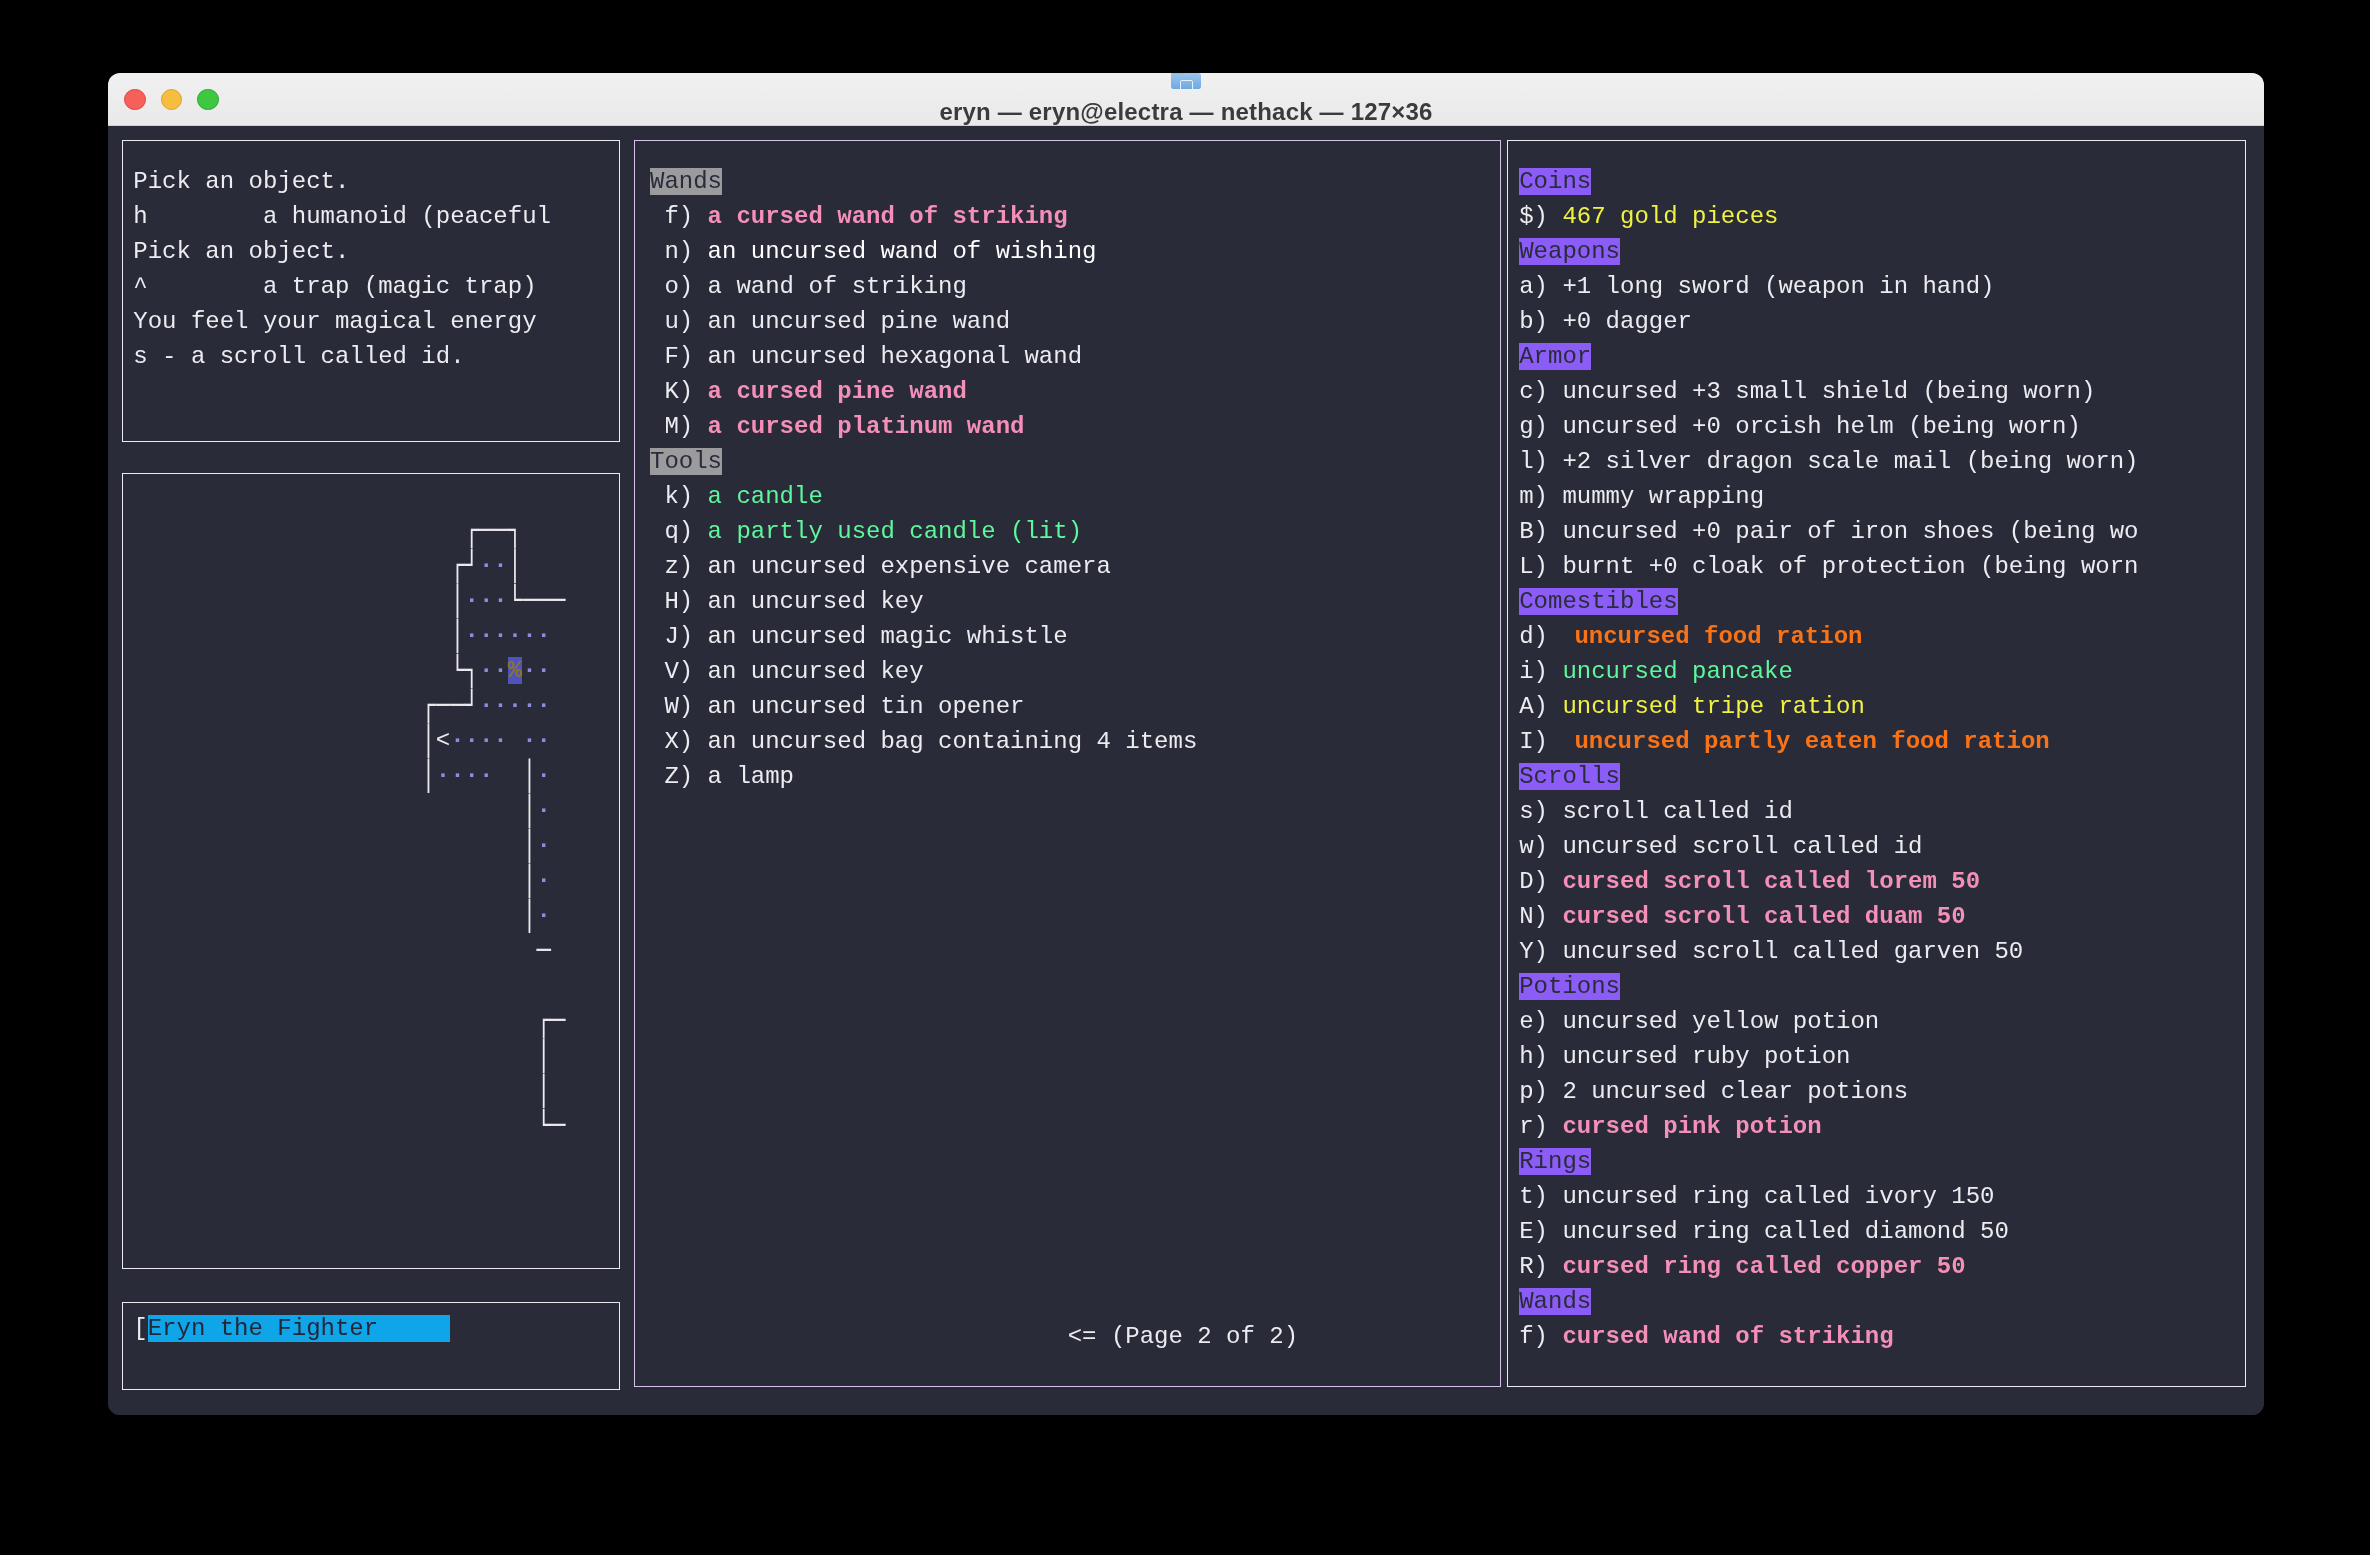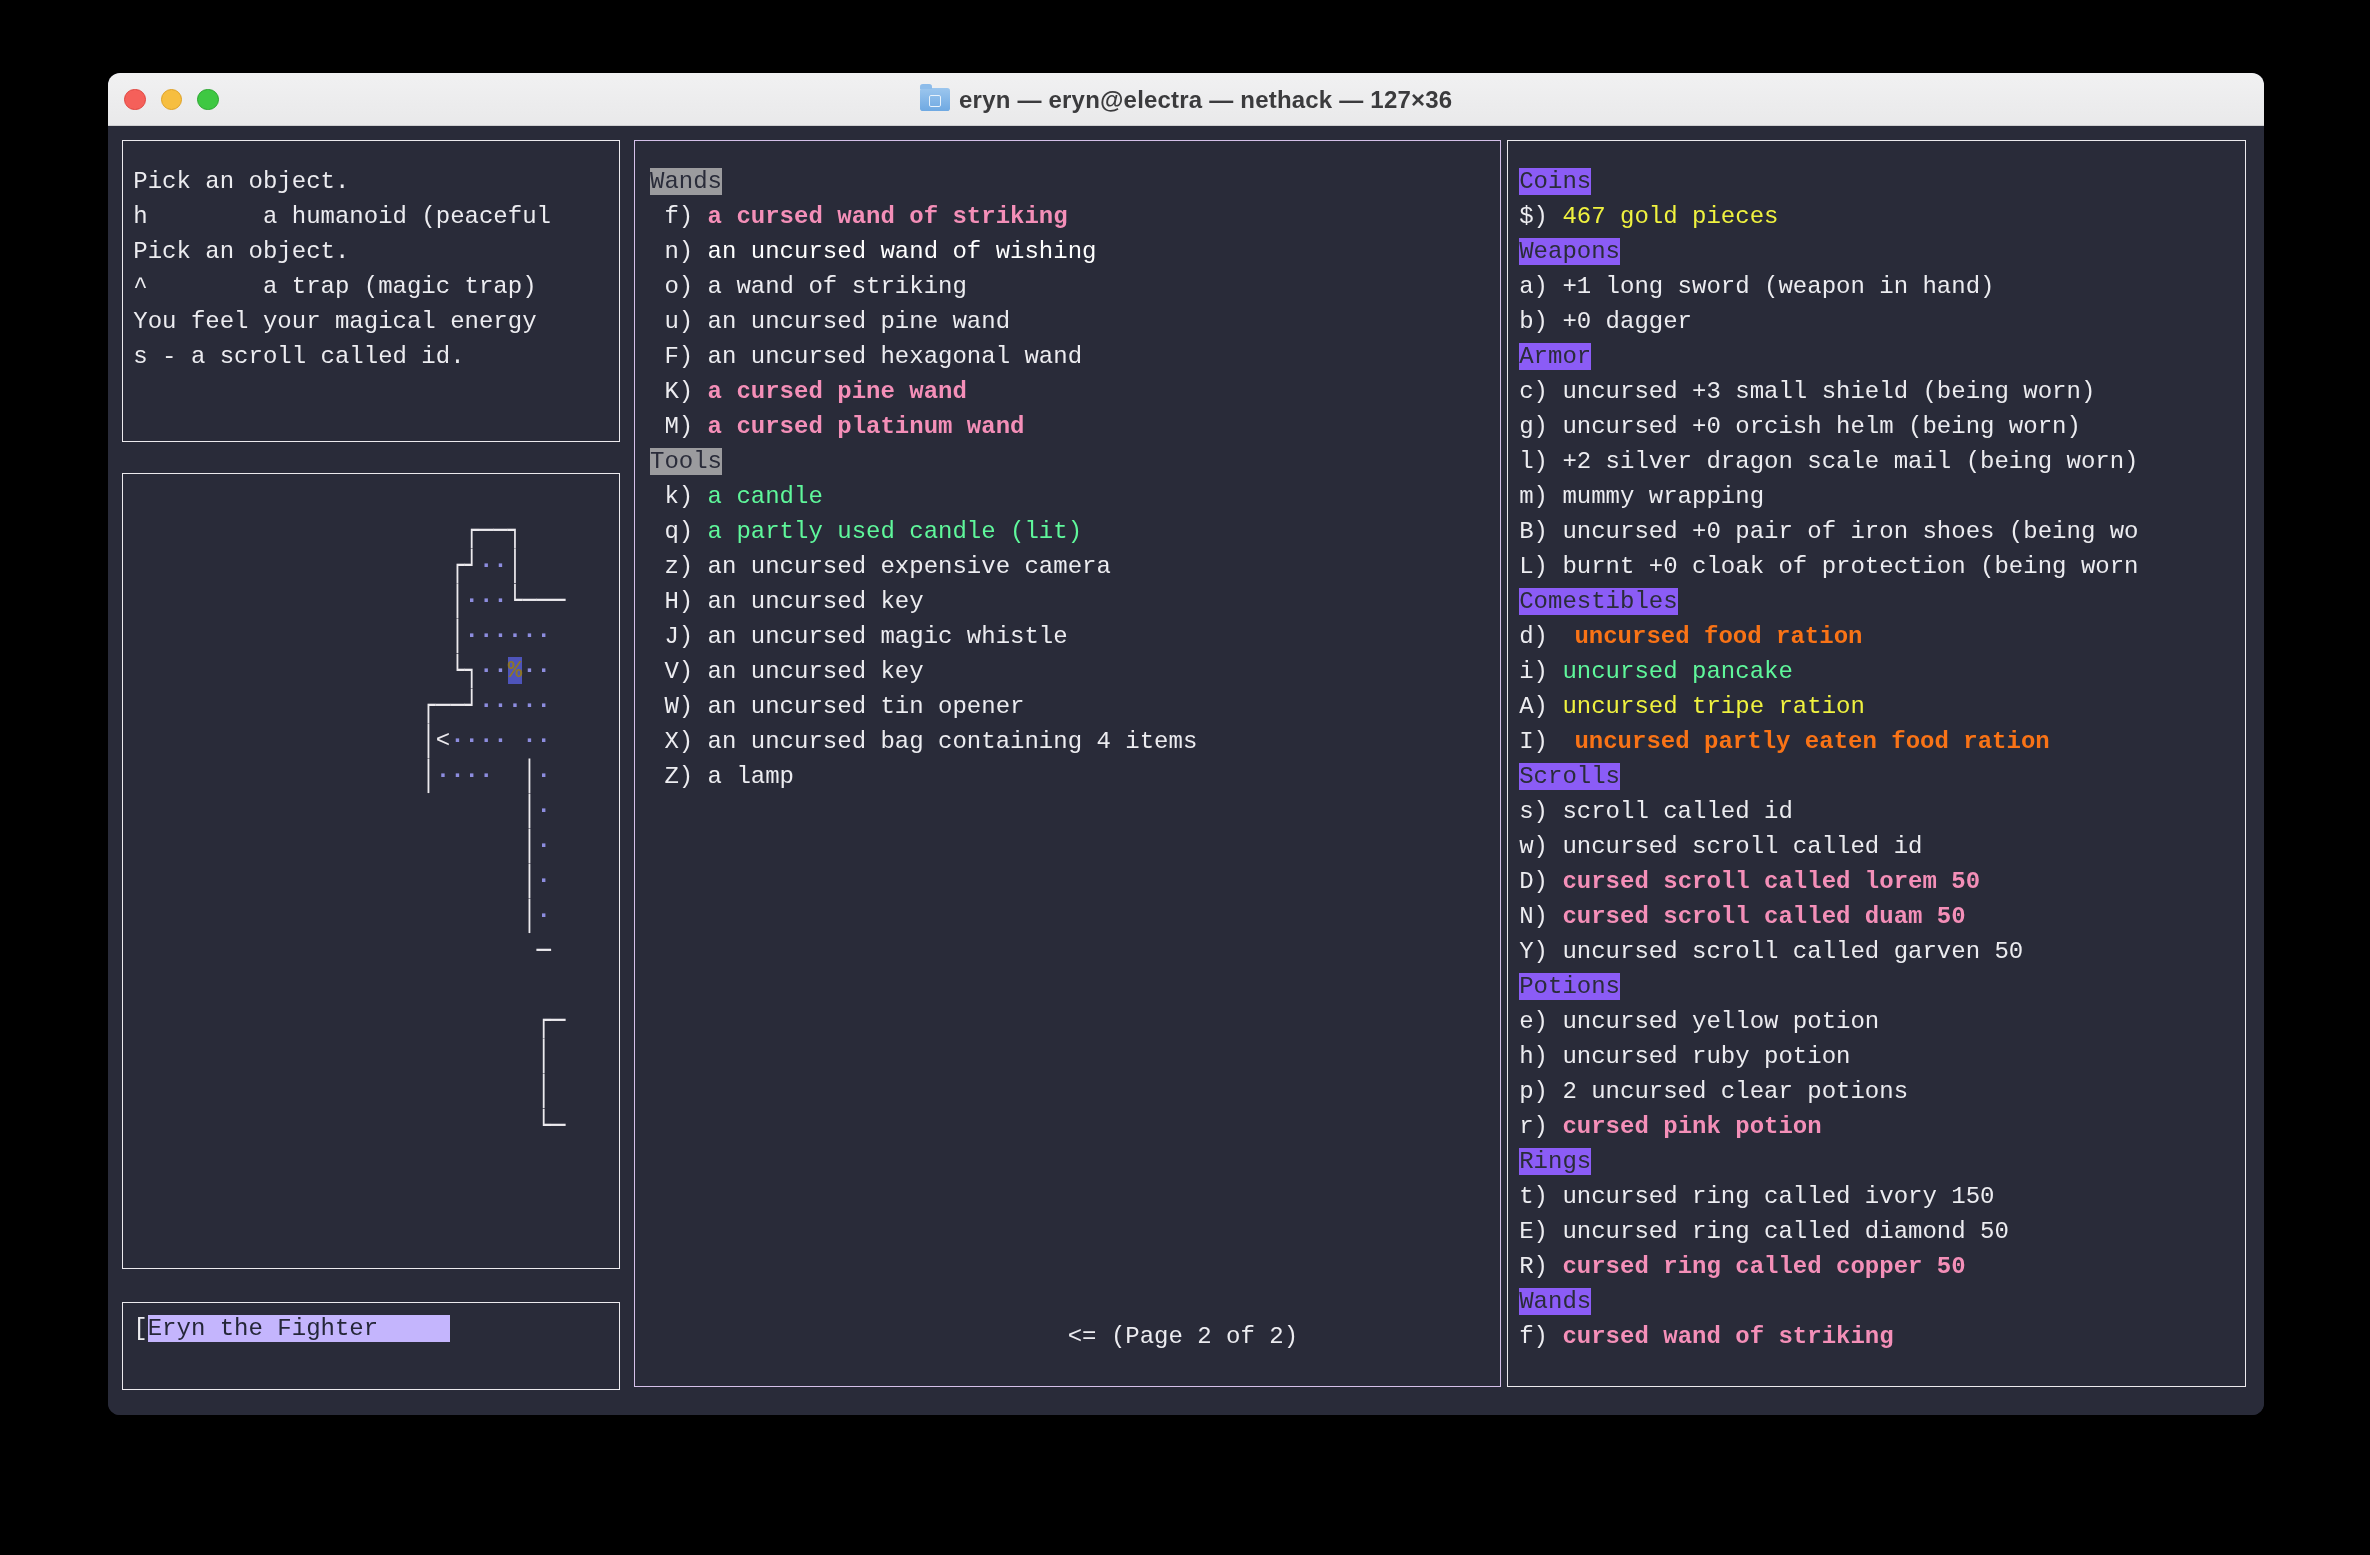--- a/index.html
+++ b/index.html
@@ -10,21 +10,21 @@
           border-radius:12px;overflow:hidden;background:#292b39;
           box-shadow:0 19px 56px rgba(0,0,0,.6);}
   .titlebar{position:relative;height:53px;background:linear-gradient(#f1f1f2,#e9e9ea);
             border-bottom:0.9px solid #cfcfd1;}
   .lights{position:absolute;left:16px;top:0;height:53px;display:flex;align-items:center;gap:15px;}
   .light{width:21.5px;height:21.5px;border-radius:50%;}
   .light.red{background:#f5605a;border:0.9px solid #e0443e;}
   .light.yellow{background:#f6be40;border:0.9px solid #dfa123;}
   .light.green{background:#3ec842;border:0.9px solid #2aa62f;}
   .titlewrap{position:absolute;left:0;right:0;top:0;height:53px;display:flex;
-             align-items:center;justify-content:center;gap:9.4px;}
+             align-items:center;justify-content:center;gap:9.4px;flex-direction:column;}
   .proxy-folder{position:relative;width:30px;height:22.5px;border-radius:2.8px;
                 background:linear-gradient(#9cc6ee,#6fa9e2);}
   .proxy-folder::before{content:"";position:absolute;left:0;top:-4.7px;width:12px;height:5.6px;
                 background:#8dbcea;border-radius:2.8px 2.8px 0 0;}
   .proxy-folder::after{content:"";position:absolute;left:9.4px;top:6.6px;width:10.3px;height:10.3px;
                 border:1.9px solid #e8f2fb;border-radius:1.9px;background:transparent;}
   .title-text{font-size:24px;font-weight:700;color:#3b3b3d;letter-spacing:0.2px;}
   .term{position:absolute;left:0;top:53px;right:0;bottom:0;background:#292b39;}
   .pane{position:absolute;border:1.9px solid #eceaee;background:#292b39;overflow:hidden;
         font-family:Liberation Mono, monospace;font-size:24px;line-height:35px;
@@ -34,21 +34,21 @@
   
   .hdr{background:#9b9b9e;color:#2a2c3a;}
   .hdr2{background:#8b5cf6;color:#2a2c3a;}
   .pinkb{color:#f48fb8;font-weight:bold;}
   .lav{color:#ffffff;}
   .green{color:#5ff79b;}
   .greenb{color:#f97316;font-weight:bold;margin-left:12px;}
   .yellow{color:#f0f23f;}
   .hp{color:#72f5b8;}
   .hpb{color:#72f5b8;font-weight:bold;}
-  .namebg{background:#c4b5fd;color:#252738;text-align:center;}
+  .namebg{background:#0ea5e9;color:#252738;text-align:center;}
   .wall{color:#eceaee;display:inline-block;transform:scaleY(1.27);}
   .floor{color:#8d8ddf;font-weight:bold;}
   .stairs{color:#eceaee;}
   .pct{background:#4e54bb;color:#8d7629;font-weight:bold;}
 </style>
 </head>
 <body>
 
 <div class="stage">
   <div class="window">

